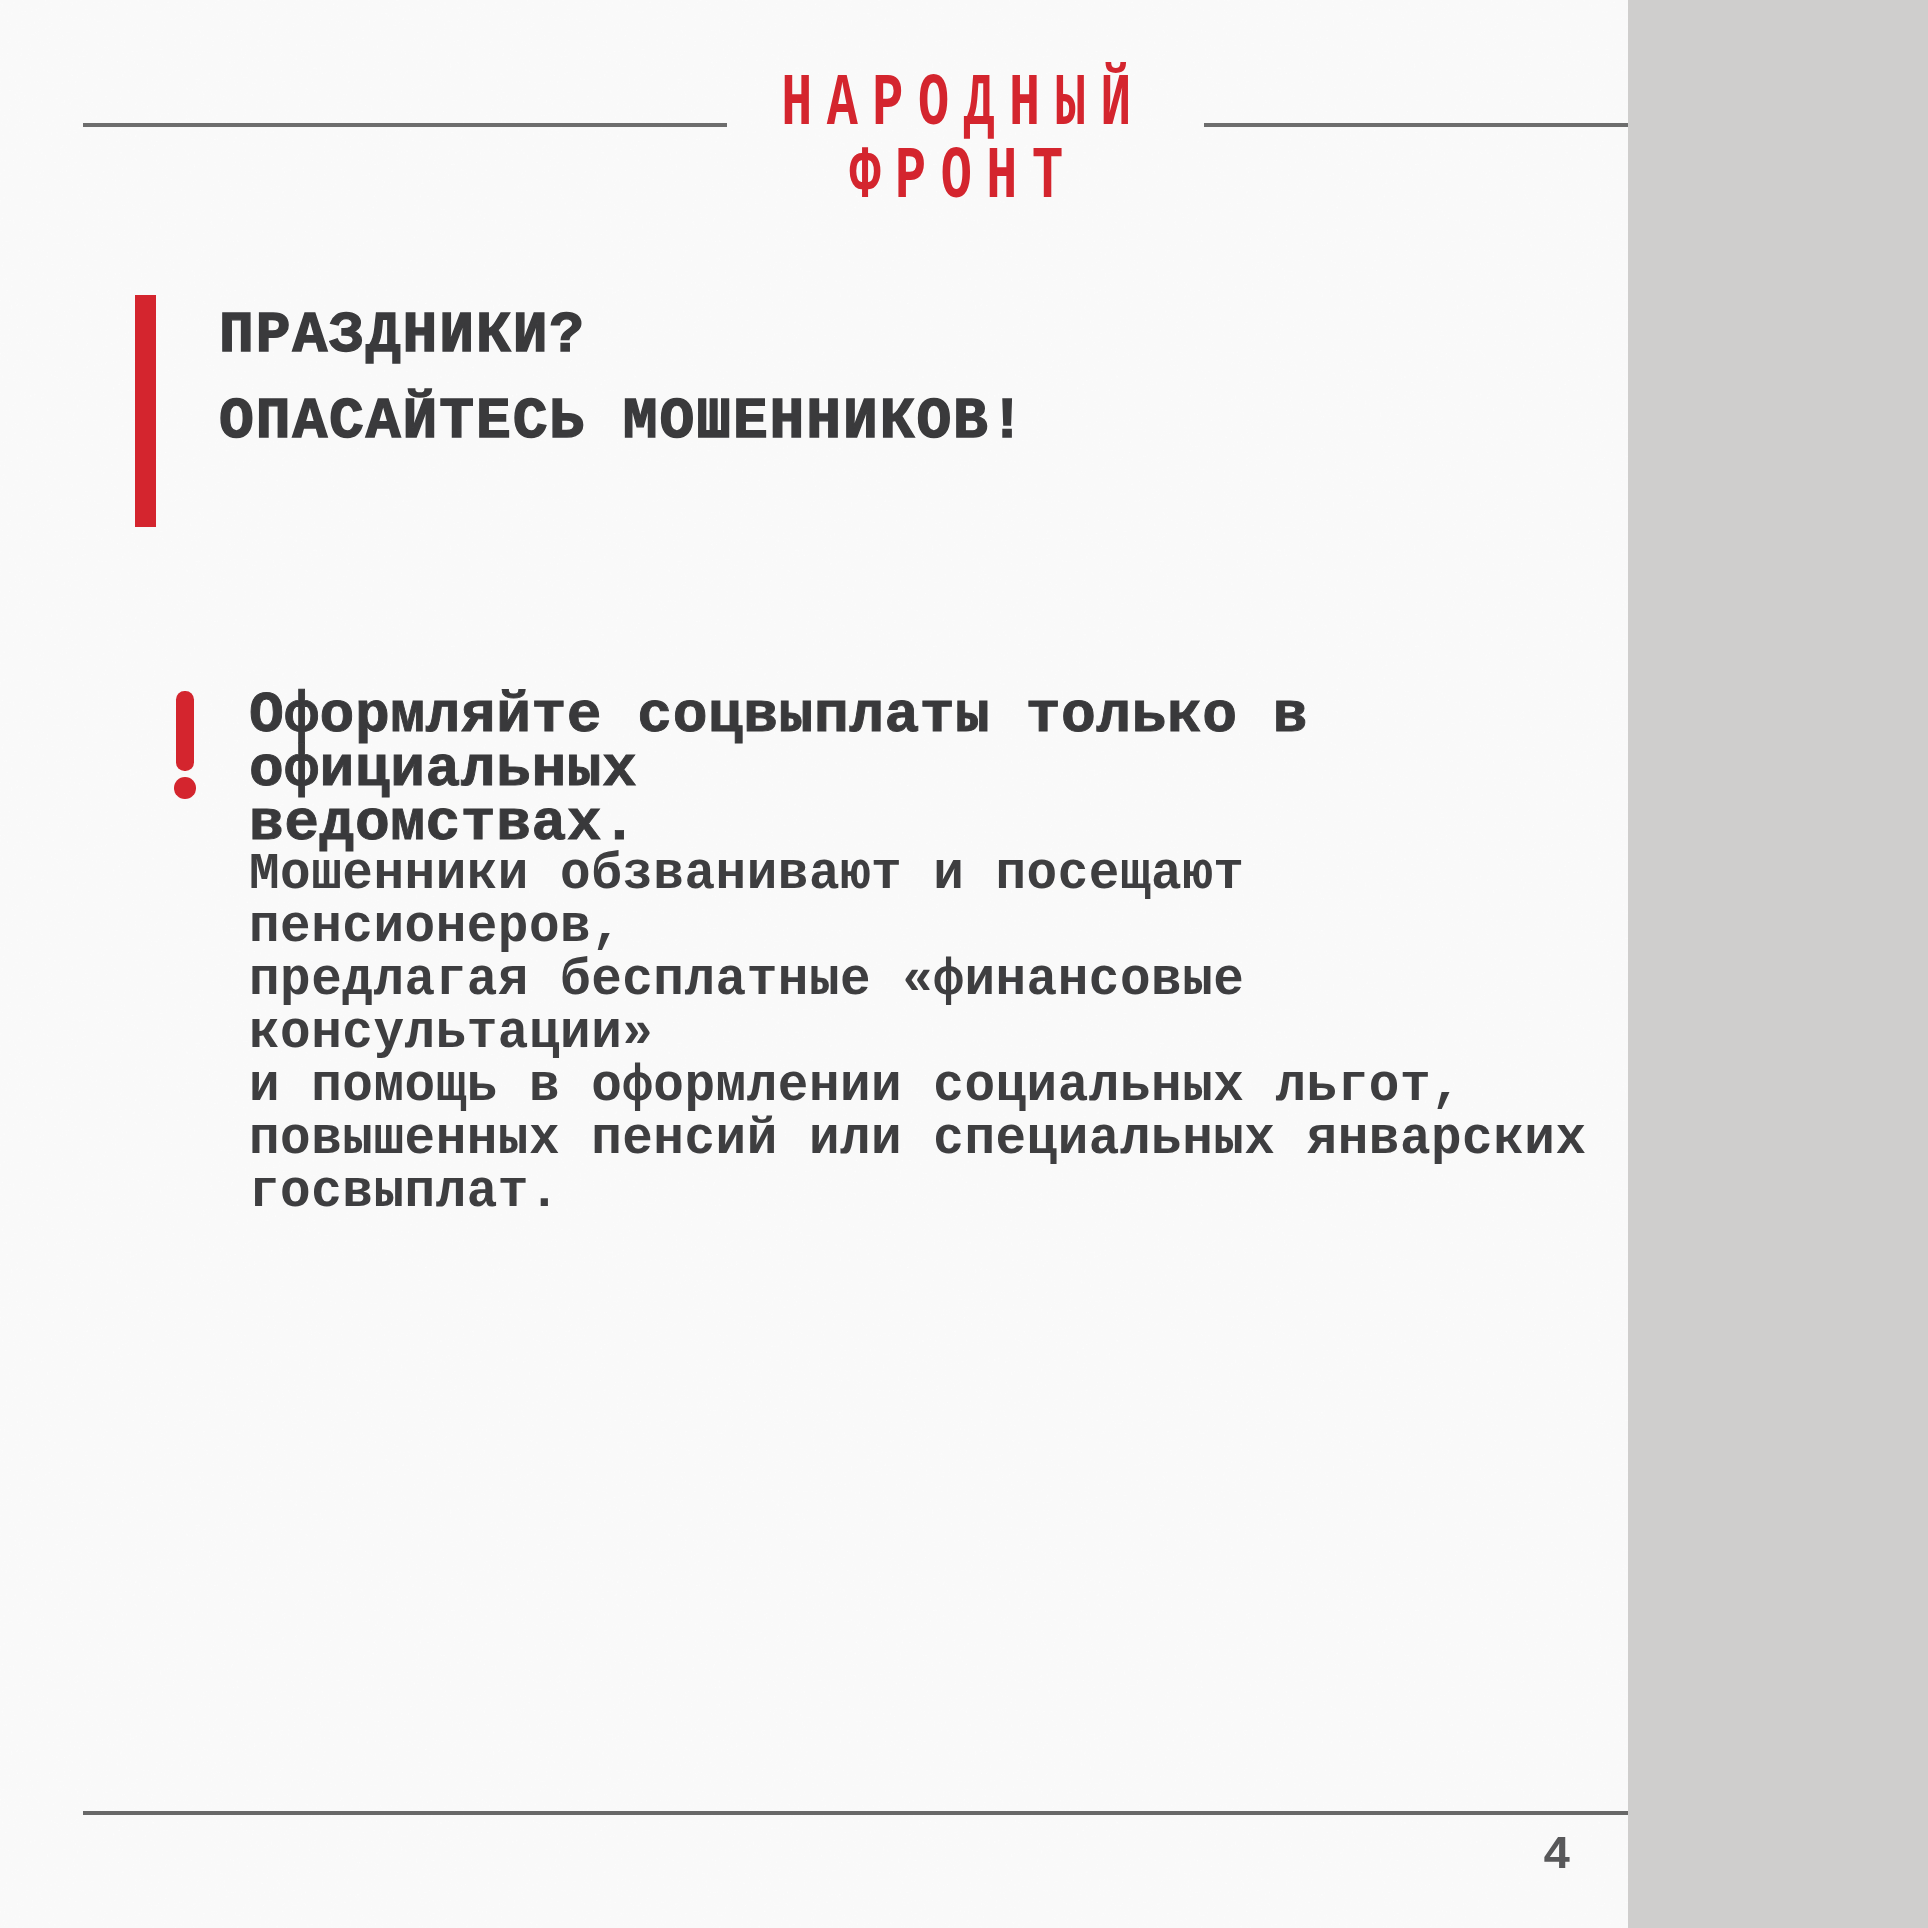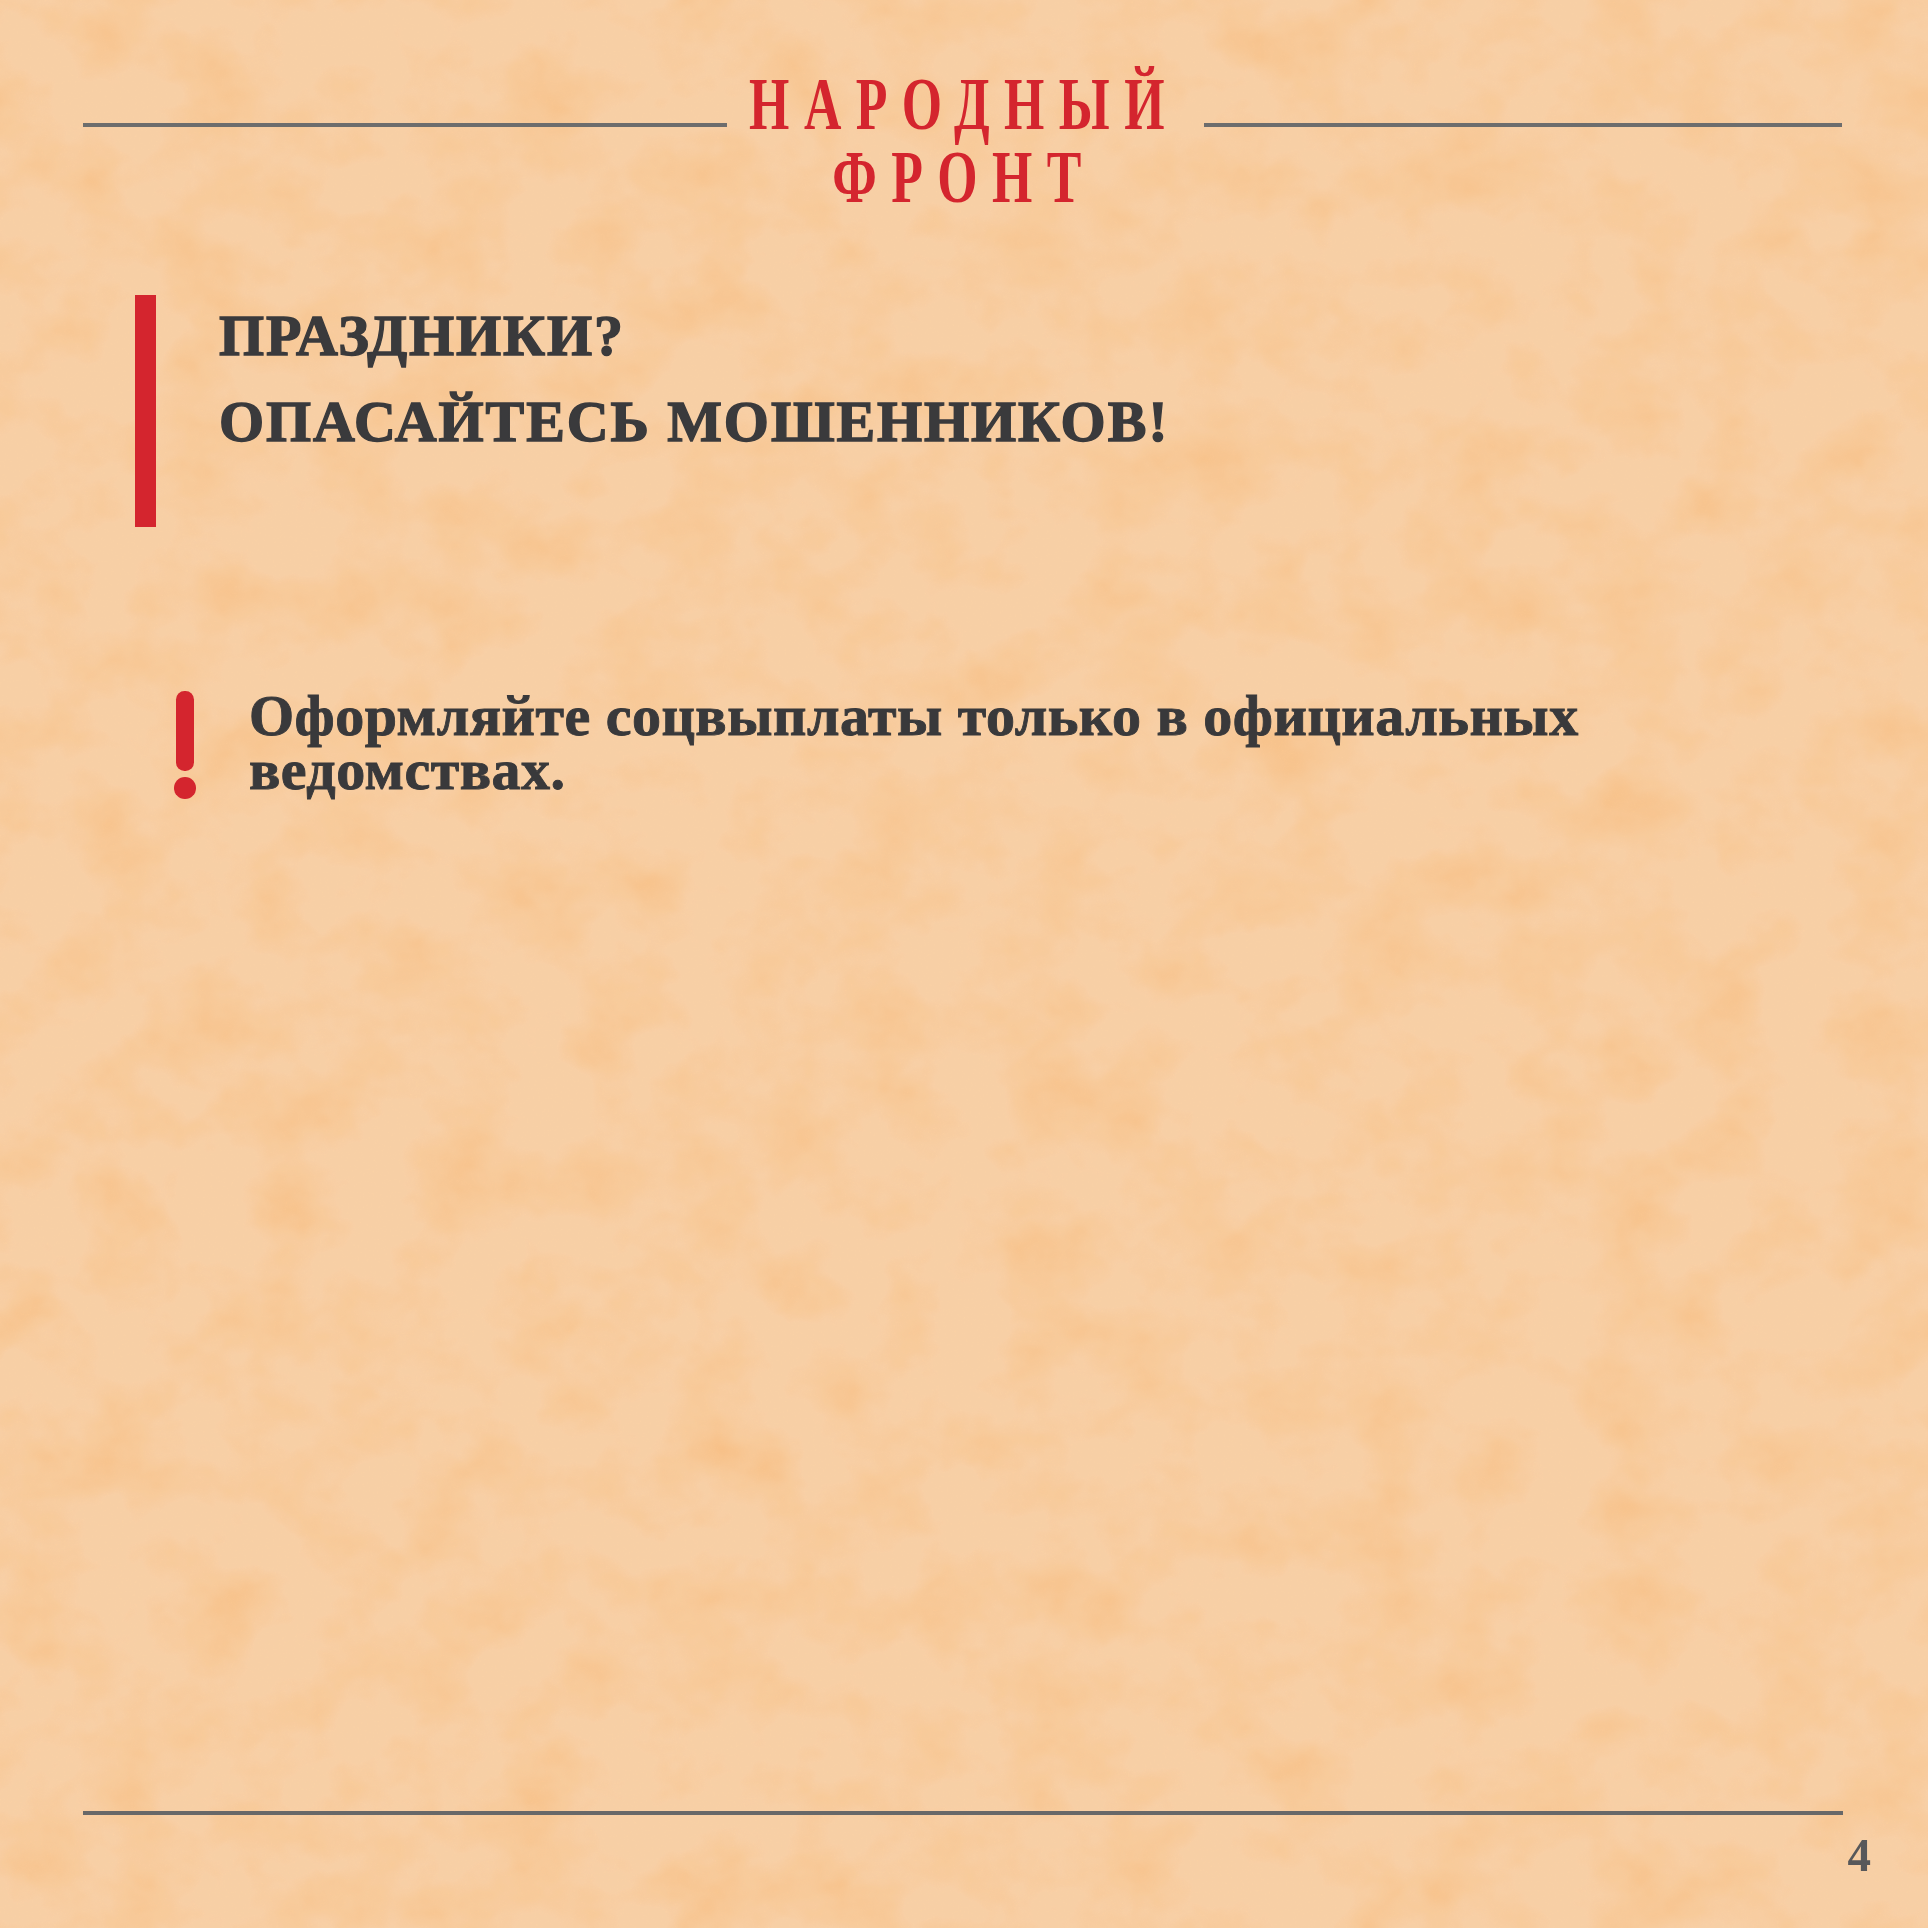--- a/index.html
+++ b/index.html
@@ -1,21 +1,21 @@
 <!DOCTYPE html>
 <html style="font-size:15px"><head>
 <meta charset="utf-8">
 <style>
   html,body{margin:0;padding:0;background:#cfcecd;}
   .page{
     position:relative;
-    width:1928px;height:1928px;
-    background:#fdba74;
+    width:1628px;height:1928px;
+    background:#ffffff;
     overflow:hidden;
-    font-family:Liberation Serif, serif;
+    font-family:Liberation Mono, monospace;
   }
   .texture{position:absolute;left:0;top:0;width:1928px;height:1928px;pointer-events:none;}
 
   
   .rule{position:absolute;height:3.8px;background:#6d6d6d;}
   .rule-left{left:83px;top:123px;width:644px;}
   .rule-right{left:1204px;top:123px;width:638px;}
   .rule-footer{left:83px;top:1811px;width:1760px;background:#686868;}
 
   .logo-wrap{position:absolute;left:0;top:68px;width:1928px;text-align:center;}
@@ -110,20 +110,25 @@
 ОПАСАЙТЕСЬ МОШЕННИКОВ!</h1>
 
   <div>
     <div class="excl-bar"></div>
     <div class="excl-dot"></div>
   </div>
 
   <div class="lead">Оформляйте соцвыплаты только в официальных
 ведомствах.</div>
 
+  <div class="para para-1">Мошенники обзванивают и посещают пенсионеров,
+предлагая бесплатные «финансовые консультации»
+и помощь в оформлении социальных льгот,
+повышенных пенсий или специальных январских
+госвыплат.</div>
 
 
   <div class="rule rule-footer"></div>
 
   <div class="page-number">4</div>
 
 </div>
 
 
 </body></html>

